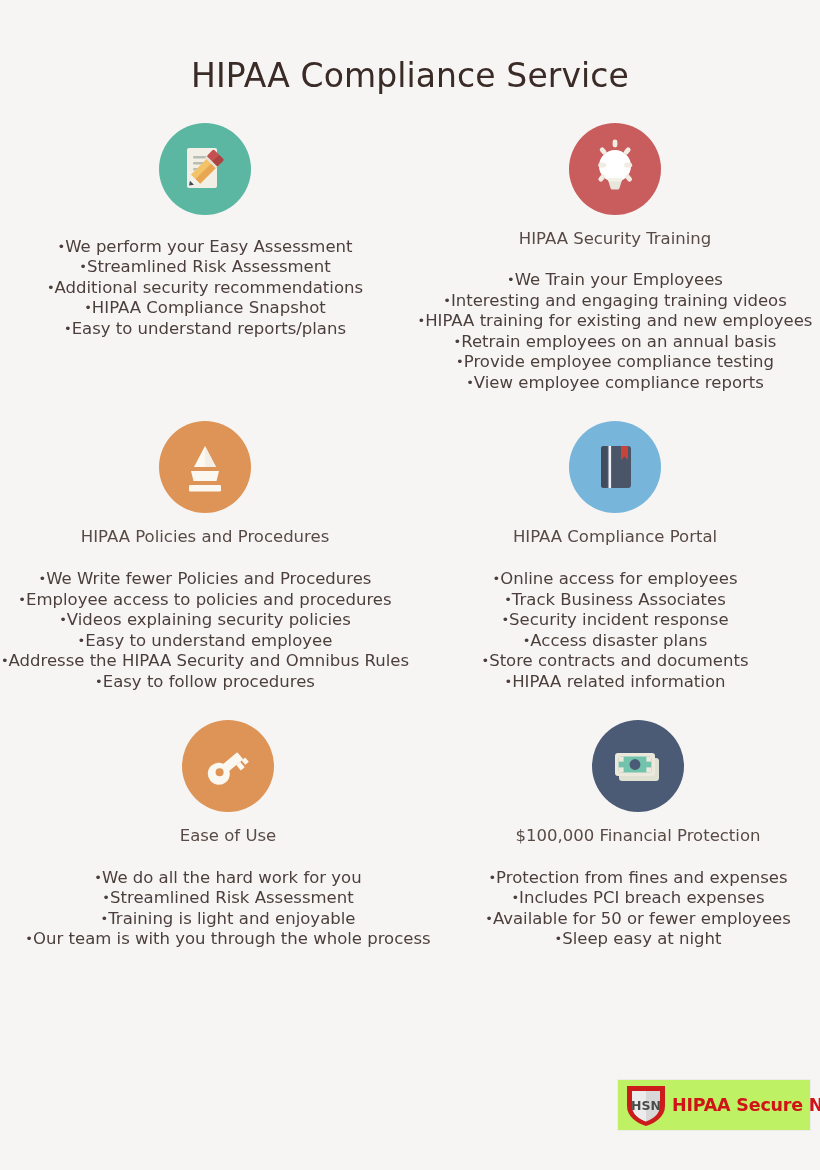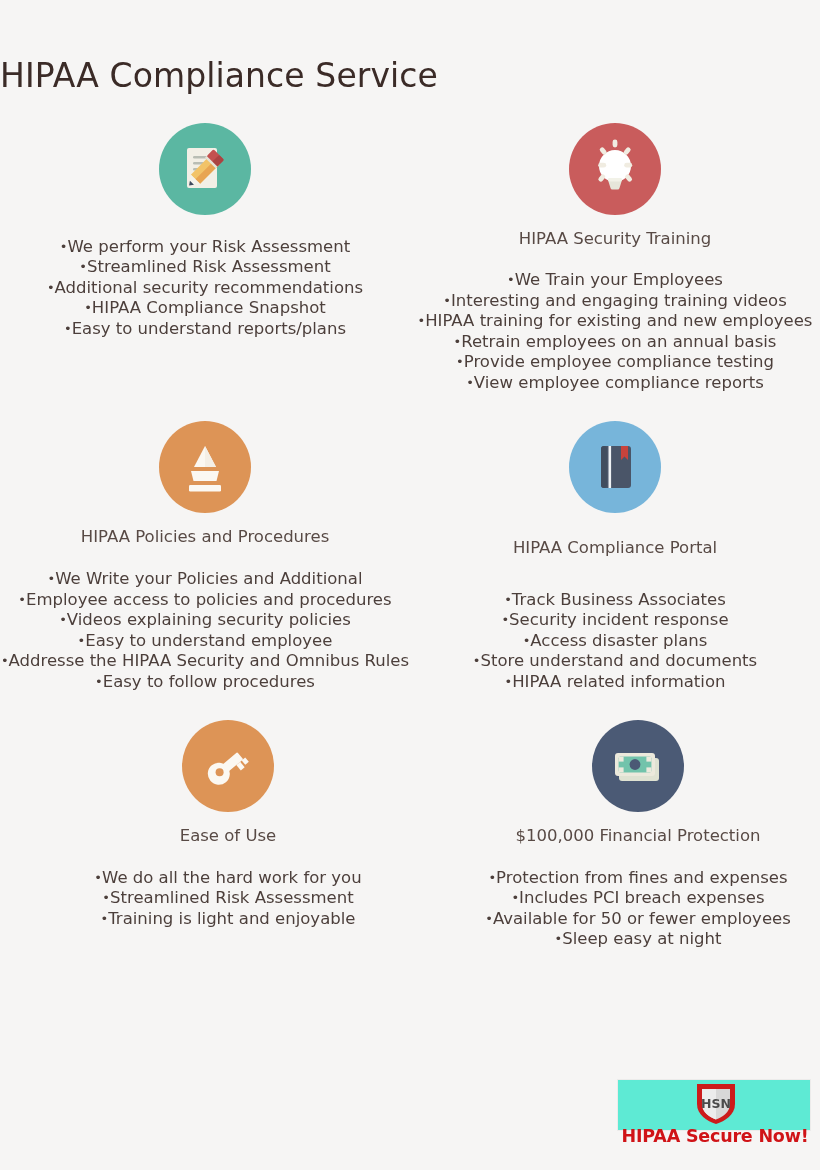--- a/index.html
+++ b/index.html
@@ -16,21 +16,21 @@
   }
   .page {
     width: 820px;
     height: 1170px;
     position: relative;
     box-sizing: border-box;
   }
 
   
   .page-title {
-    text-align: left;
+    text-align: center;
     font-size: 33px;
     color: #3b2b27;
     font-weight: 400;
     letter-spacing: 0.1px;
     padding-top: 36px;
     line-height: 1.1;
     font-family: "DejaVu Sans", "Liberation Sans", sans-serif;
   }
 
   
@@ -90,25 +90,24 @@
     vertical-align: 1px;
   }
 
   
   .logo {
     position: absolute;
     left: 618px;
     top: 1058px;
     width: 192px;
     height: 50px;
-    background: #5eead4;
+    background: #bef264;
     display: flex;
     align-items: center;
     box-shadow: 0 0 0 1px rgba(0,0,0,0.04);
-    flex-direction: column;
   }
   .logo-shield {
     margin-left: 4px;
     flex: none;
   }
   .logo-text {
     font-size: 17.5px;
     color: #d01317;
     font-weight: 700;
     letter-spacing: -0.2px;
@@ -138,21 +137,21 @@
             <rect x="16" y="30.5" width="28" height="6.5" fill="#e8a552"></rect>
             <rect x="40" y="22" width="10" height="15" rx="1.6" fill="#c4514f"></rect>
             <rect x="40" y="30" width="10" height="7" rx="1.2" fill="#ab4342"></rect>
             <rect x="38" y="22" width="2.4" height="15" fill="#e6e3d8"></rect>
             <polygon points="16,24 16,37 7,30.5" fill="#f4f2ea"></polygon>
             <polygon points="11,27.7 11,33.4 7,30.5" fill="#3e4a5e"></polygon>
           </g>
         </svg>
       </div>
       <ul class="bullets">
-        <li>We perform your Risk Assessment</li>
+        <li>We perform your Easy Assessment</li>
         <li>Streamlined Risk Assessment</li>
         <li>Additional security recommendations</li>
         <li>HIPAA Compliance Snapshot</li>
         <li>Easy to understand reports/plans</li>
       </ul>
     </div>
 
     <div class="cell row1">
       <div class="icon-circle" style="background:#c95c5c;">
         <svg width="62" height="62" viewBox="0 0 62 62" aria-hidden="true">
@@ -185,44 +184,45 @@
       <div class="icon-circle" style="background:#dd9456;">
         <svg width="58" height="58" viewBox="0 0 58 58" aria-hidden="true">
           <polygon points="29,8 40,29 18,29" fill="#fbf8f2"></polygon>
           <polygon points="29,8 40,29 29,29" fill="#f4efe6"></polygon>
           <polygon points="15,33 43,33 40.5,43 17.5,43" fill="#fbf8f2"></polygon>
           <rect x="13" y="47" width="32" height="6.5" rx="1.2" fill="#fbf8f2"></rect>
         </svg>
       </div>
       <div class="card-heading">HIPAA Policies and Procedures</div>
       <ul class="bullets">
-        <li>We Write your Policies and Additional</li>
+        <li>We Write fewer Policies and Procedures</li>
         <li>Employee access to policies and procedures</li>
         <li>Videos explaining security policies</li>
         <li>Easy to understand employee</li>
         <li>Addresse the HIPAA Security and Omnibus Rules</li>
         <li>Easy to follow procedures</li>
       </ul>
     </div>
 
     <div class="cell row2">
       <div class="icon-circle" style="background:#77b5da;">
         <svg width="56" height="56" viewBox="0 0 56 56" aria-hidden="true">
           <rect x="14" y="7" width="30" height="42" rx="3" fill="#4a5568"></rect>
           <rect x="14" y="7" width="6" height="42" rx="3" fill="#414d5e"></rect>
           <rect x="21.5" y="7" width="2.6" height="42" fill="#eef1f4"></rect>
           <path d="M34 7 h7 v14 l-3.5 -3.6 -3.5 3.6 z" fill="#c8433c"></path>
         </svg>
       </div>
       <div class="card-heading">HIPAA Compliance Portal</div>
       <ul class="bullets">
+        <li>Online access for employees</li>
         <li>Track Business Associates</li>
         <li>Security incident response</li>
         <li>Access disaster plans</li>
-        <li>Store understand and documents</li>
+        <li>Store contracts and documents</li>
         <li>HIPAA related information</li>
       </ul>
     </div>
 
     <div class="cell row3">
       <div class="icon-circle" style="background:#dd9456;">
         <svg width="56" height="56" viewBox="0 0 56 56" aria-hidden="true">
           <g transform="rotate(-40 28 28)" fill="#fbf8f2">
             <circle cx="16" cy="28" r="11"></circle>
             <rect x="16" y="23.4" width="28" height="9.2" rx="1"></rect>
@@ -230,20 +230,21 @@
             <rect x="42" y="32.6" width="4.6" height="5.6"></rect>
           </g>
           <circle cx="19.6" cy="34.2" r="4" fill="#dd9456"></circle>
         </svg>
       </div>
       <div class="card-heading">Ease of Use</div>
       <ul class="bullets">
         <li>We do all the hard work for you</li>
         <li>Streamlined Risk Assessment</li>
         <li>Training is light and enjoyable</li>
+        <li>Our team is with you through the whole process</li>
       </ul>
     </div>
 
     <div class="cell row3">
       <div class="icon-circle" style="background:#4b5a75;">
         <svg width="58" height="58" viewBox="0 0 58 58" aria-hidden="true">
           <rect x="10" y="21" width="40" height="23" rx="3" fill="#dfe2d2"></rect>
           <rect x="6" y="16" width="40" height="23" rx="3" fill="#ece9dc"></rect>
           <rect x="9.6" y="19.6" width="32.8" height="15.8" rx="1.6" fill="#72c3ab"></rect>
           <circle cx="26" cy="27.5" r="5.4" fill="#4b5a75"></circle>

